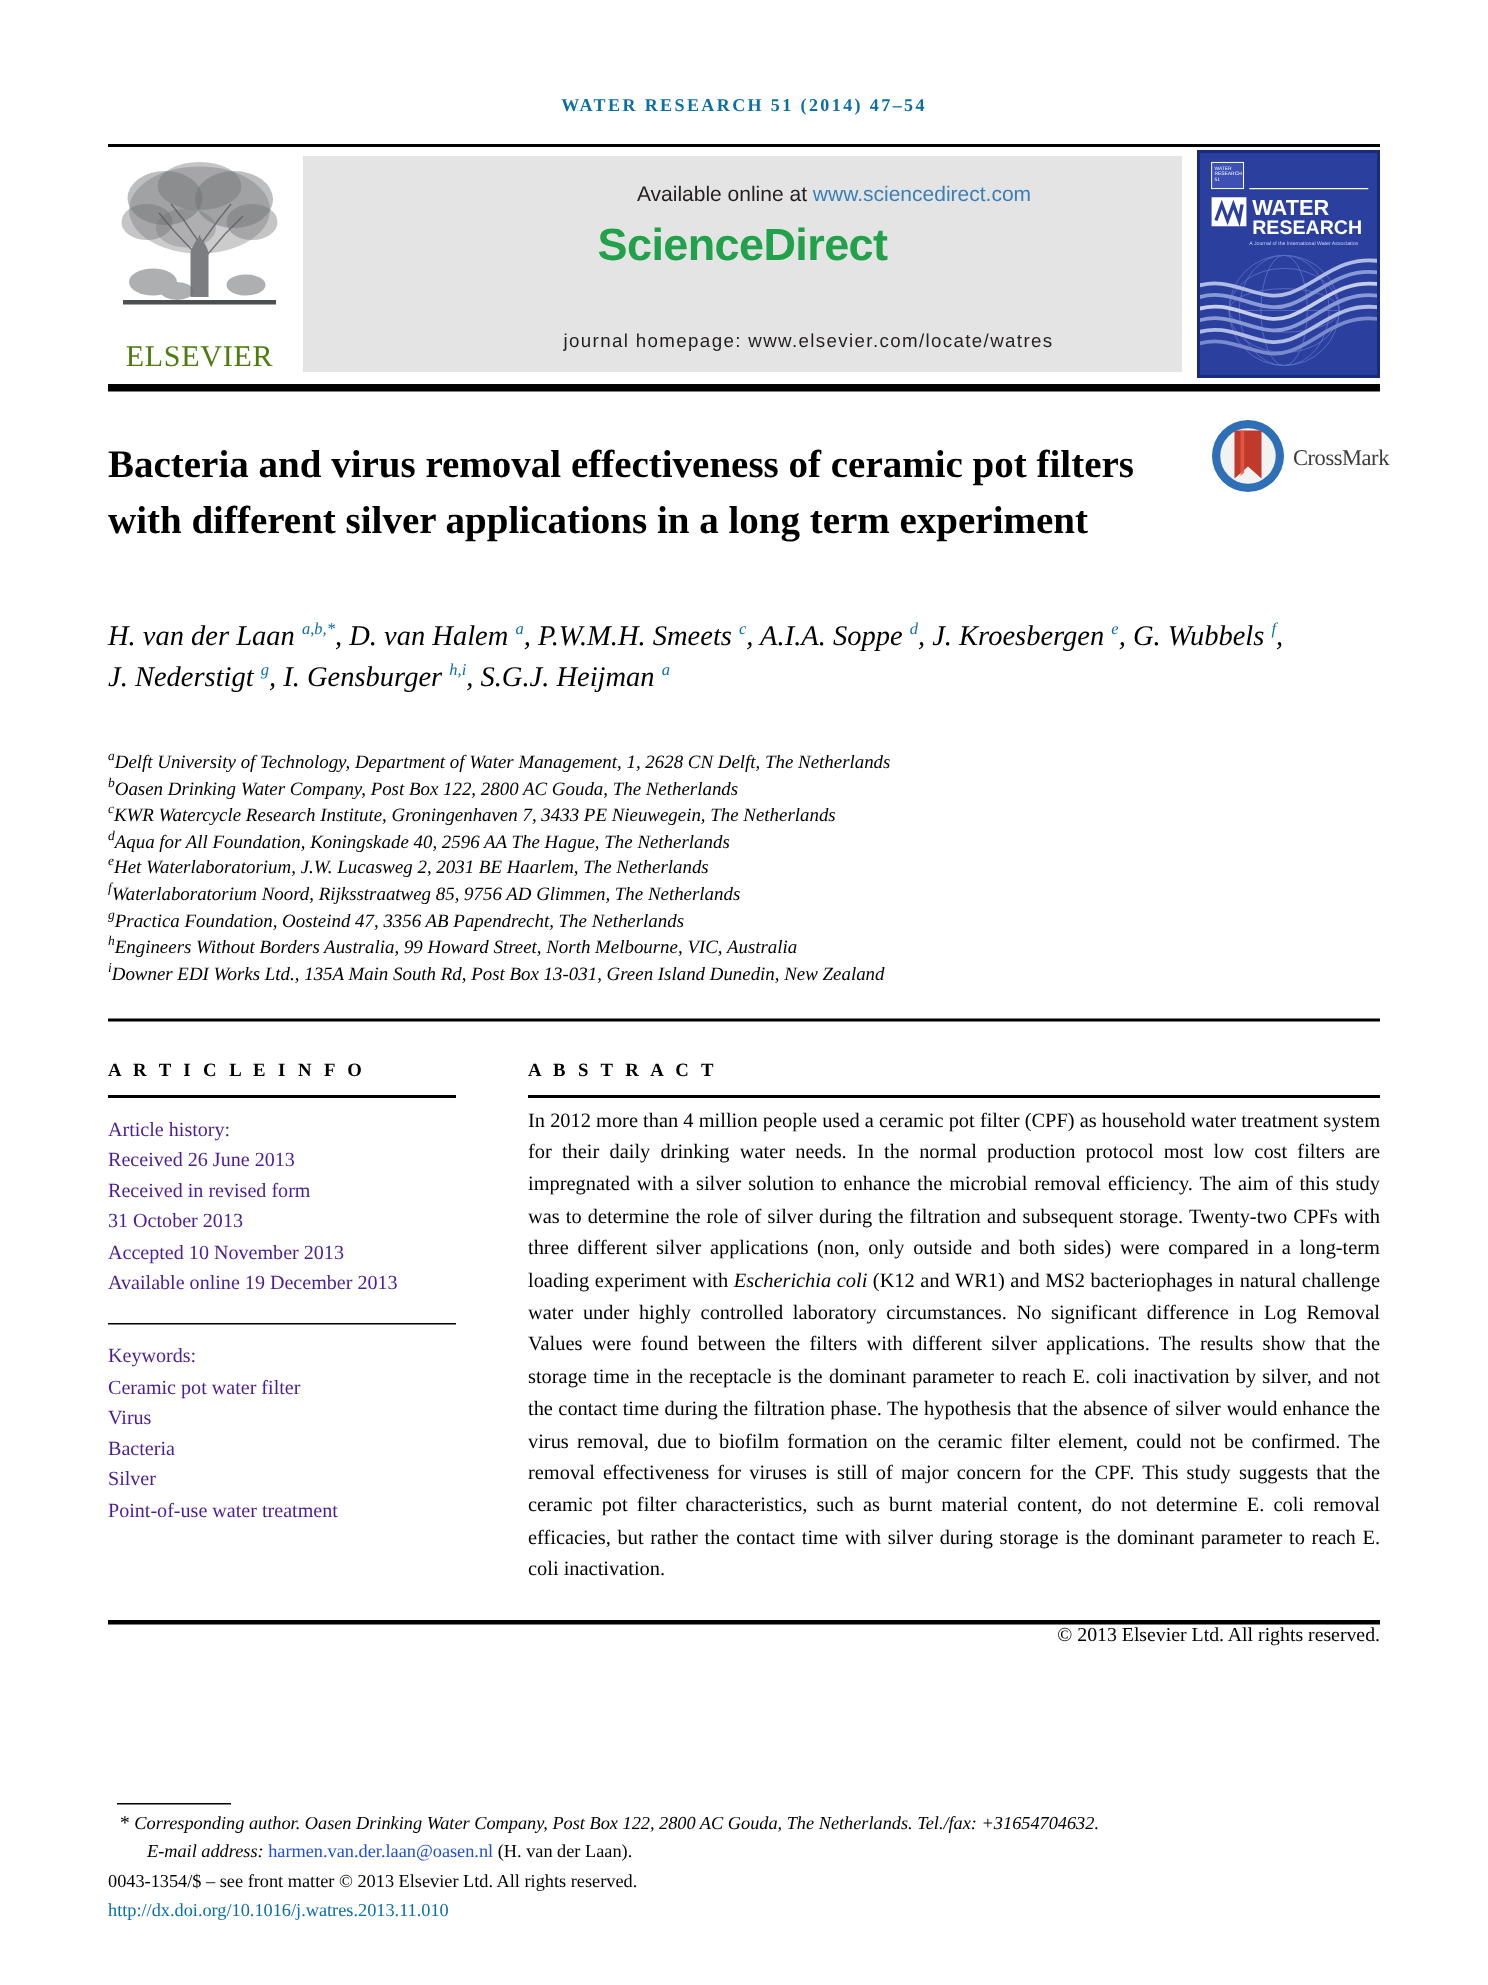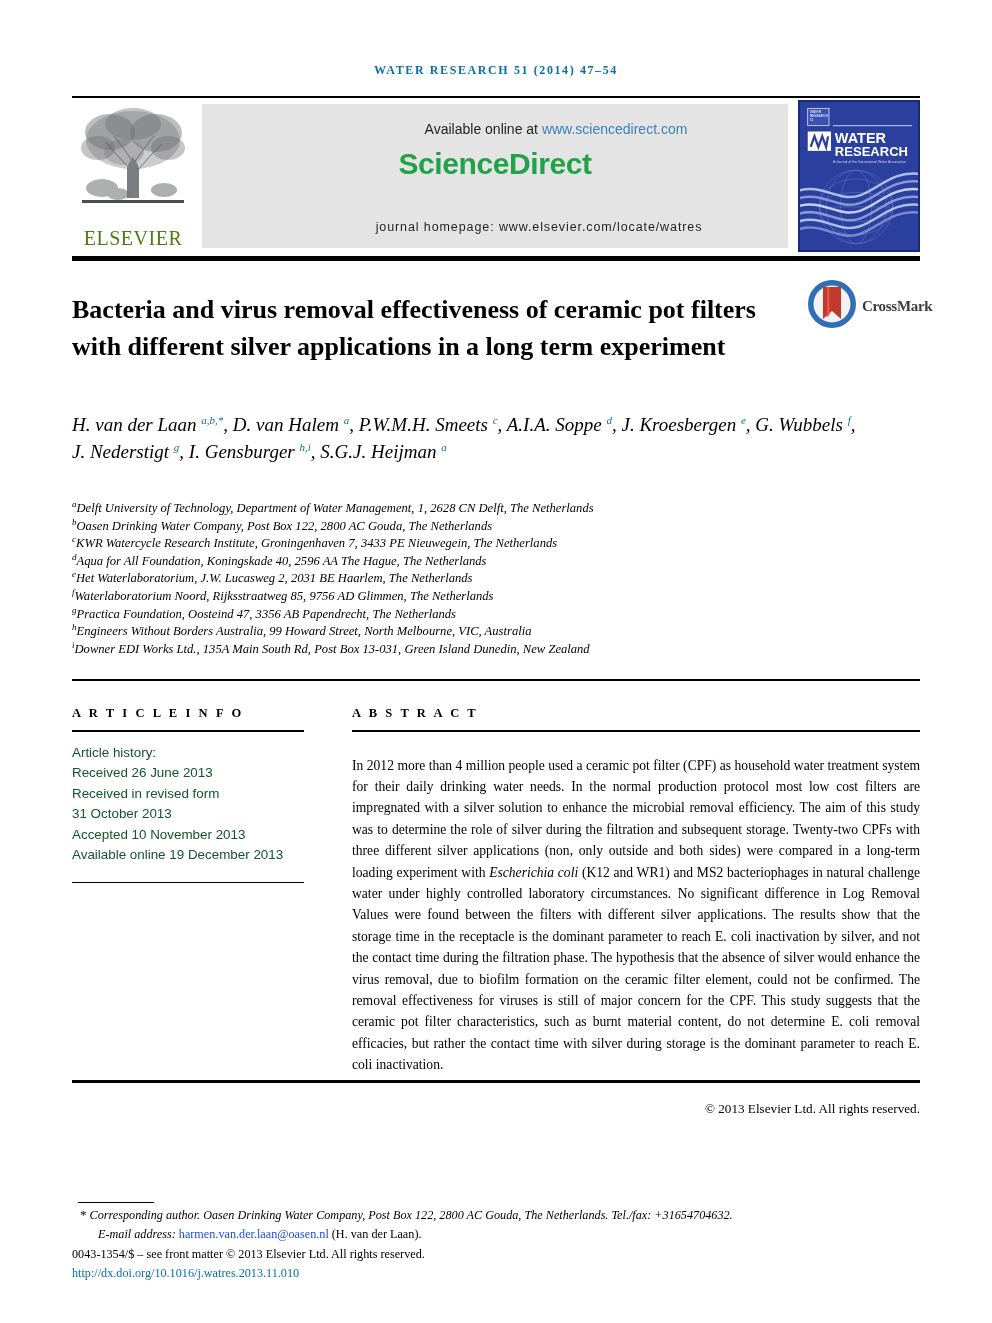--- a/index.html
+++ b/index.html
@@ -146,21 +146,21 @@
     position: absolute;
     left: 806px; top: 262px;
     width: 118px;
     height: 62px;
   }
   .crossmark-text {
     position: absolute;
     left: 56px; top: 20px;
     font-family: "Liberation Serif", serif;
     font-size: 15px;
-    font-weight: bold;
+    font-weight: normal;
     color: #3b3b3b;
     letter-spacing: -0.3px;
   }
 
   
   .authors {
     position: absolute;
     left: 72px; top: 396px;
     width: 800px;
     font-family: "Liberation Serif", serif;
@@ -223,33 +223,33 @@
     color: #000;
   }
   .sec-rule {
     margin-top: 9px;
     width: 100%;
     height: 1.5px;
     background: #000;
   }
   .info-block {
     margin-top: 11px;
-    font-family: Liberation Sans, sans-serif;
+    font-family: Liberation Serif, serif;
     font-size: 13.4px;
     line-height: 20.5px;
-    color: #14532d;
+    color: #4c1d95;
   }
   .info-rule {
     margin-top: 16px;
     width: 100%;
     height: 1.5px;
     background: #000;
   }
   .abs-body {
-    margin-top: 23px;
+    margin-top: 4px;
     font-family: "Liberation Serif", serif;
     font-size: 13.6px;
     line-height: 21.4px;
     text-align: justify;
     color: #000;
   }
   .abs-body i { font-style: italic; }
   .abs-copy {
     margin-top: 25px;
     text-align: right;
@@ -419,20 +419,30 @@
       <div>Article history:</div>
       <div id="history-items">
           <div>Received 26 June 2013</div>
           <div>Received in revised form</div>
           <div>31 October 2013</div>
           <div>Accepted 10 November 2013</div>
           <div>Available online 19 December 2013</div>
         </div>
     </div>
     <div class="info-rule"></div>
+    <div class="info-block">
+      <div>Keywords:</div>
+      <div id="keyword-items">
+          <div>Ceramic pot water filter</div>
+          <div>Virus</div>
+          <div>Bacteria</div>
+          <div>Silver</div>
+          <div>Point-of-use water treatment</div>
+        </div>
+    </div>
   </div>
 
   <div class="col-abs">
     <div class="sec-head">A B S T R A C T</div>
     <div class="sec-rule"></div>
     <div class="abs-body">In 2012 more than 4 million people used a ceramic pot filter (CPF) as household water treatment system for their daily drinking water needs. In the normal production protocol most low cost filters are impregnated with a silver solution to enhance the microbial removal efficiency. The aim of this study was to determine the role of silver during the filtration and subsequent storage. Twenty-two CPFs with three different silver applications (non, only outside and both sides) were compared in a long-term loading experiment with <i>Escherichia coli</i> (K12 and WR1) and MS2 bacteriophages in natural challenge water under highly controlled laboratory circumstances. No significant difference in Log Removal Values were found between the filters with different silver applications. The results show that the storage time in the receptacle is the dominant parameter to reach E. coli inactivation by silver, and not the contact time during the filtration phase. The hypothesis that the absence of silver would enhance the virus removal, due to biofilm formation on the ceramic filter element, could not be confirmed. The removal effectiveness for viruses is still of major concern for the CPF. This study suggests that the ceramic pot filter characteristics, such as burnt material content, do not determine E. coli removal efficacies, but rather the contact time with silver during storage is the dominant parameter to reach E. coli inactivation.</div>
     <div class="abs-copy">© 2013 Elsevier Ltd. All rights reserved.</div>
   </div>
 
   <div class="rule-bottom"></div>

